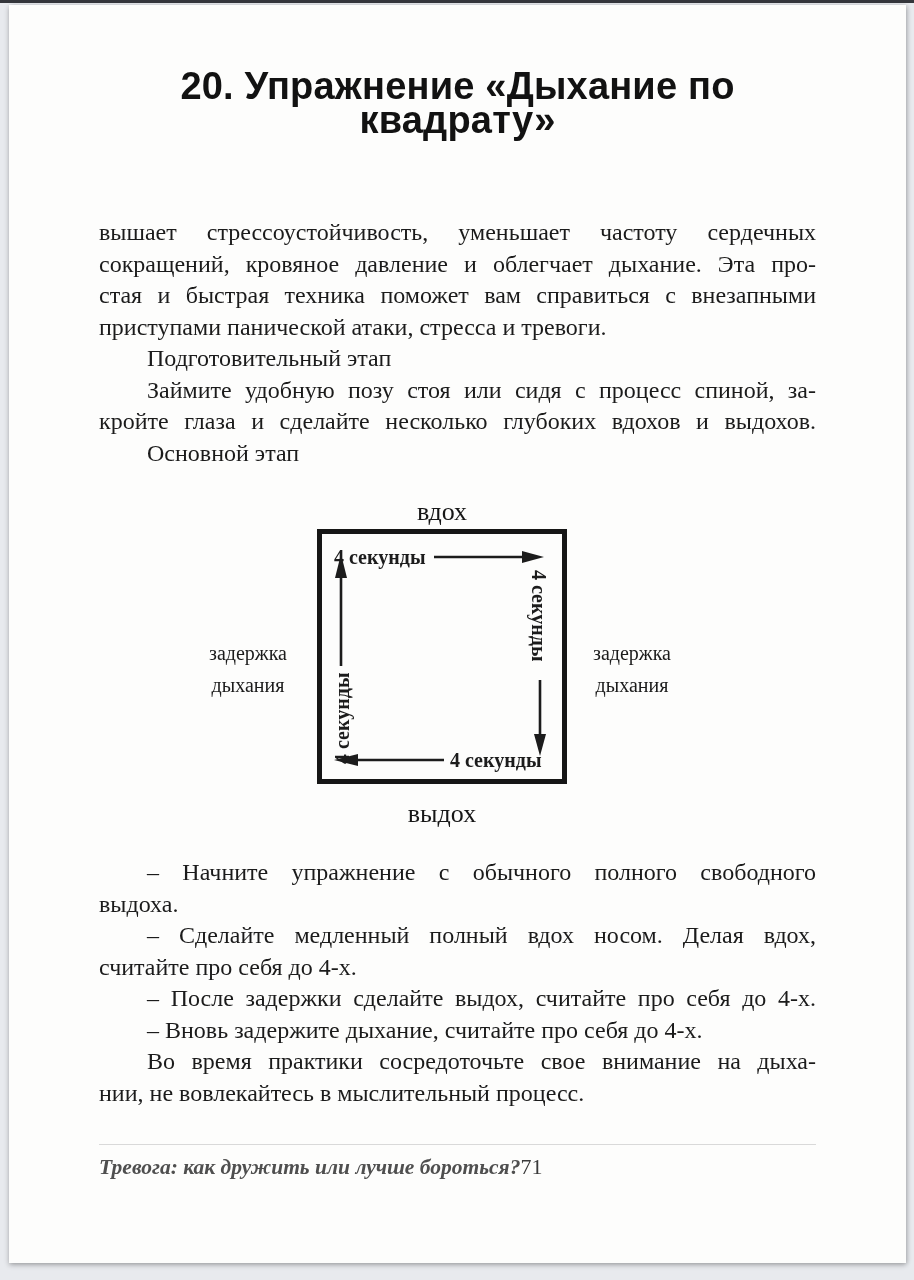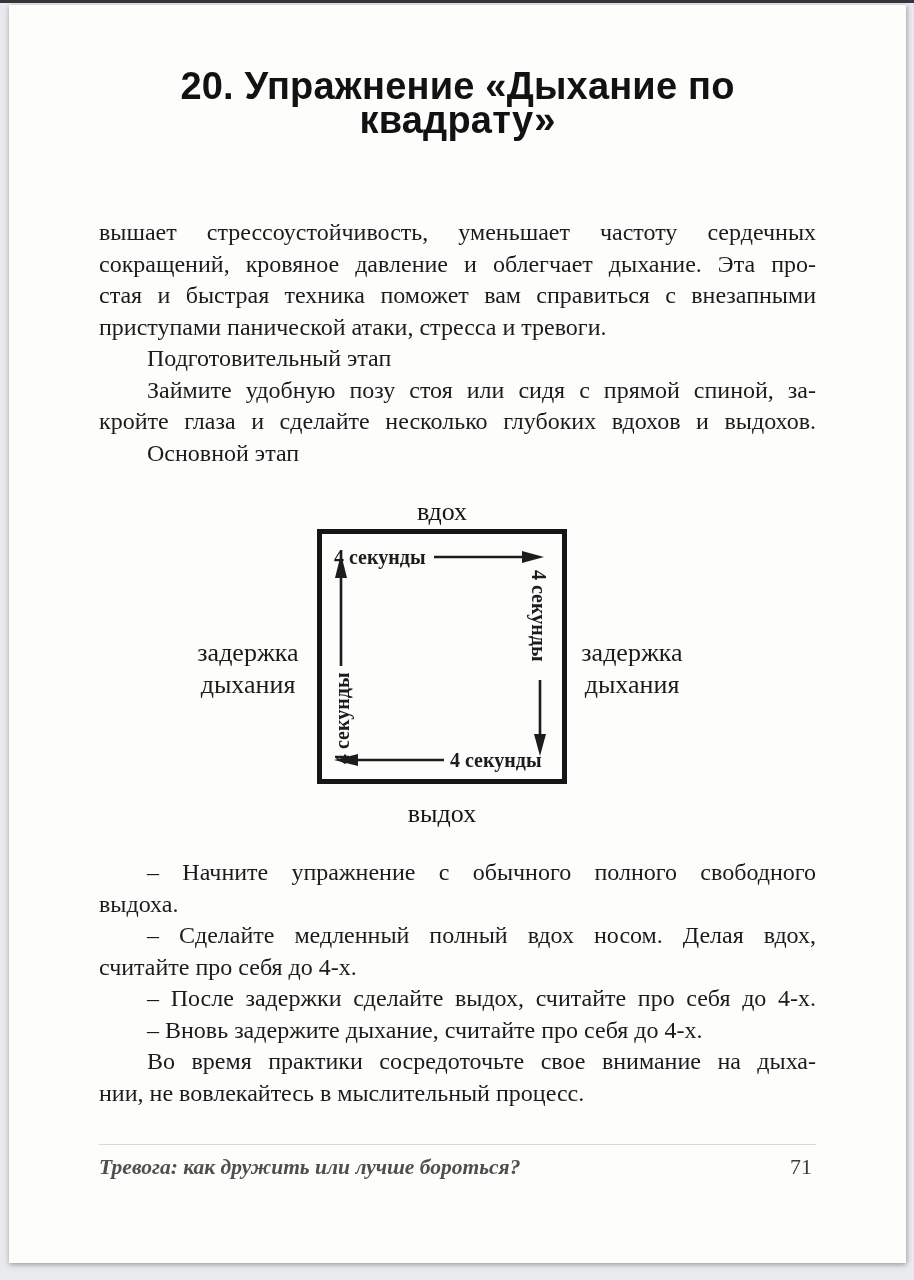--- a/index.html
+++ b/index.html
@@ -36,36 +36,36 @@
   }
   .d-top { top:0; }
   .d-bottom { top:302px; }
   .d-square {
     position:absolute; left:218px; top:32px; width:240px; height:245px;
     border:5px solid #161616; background:#fdfdfc;
   }
   .d-square svg { display:block; width:240px; height:245px; }
   .d-left, .d-right {
     position:absolute; top:140px; width:206px; text-align:center;
-    font-size:26px; line-height:32px; color:#1b1b1b;
+    font-size:20px; line-height:32px; color:#1b1b1b;
   }
   .d-left { left:46px; }
   .d-right { left:430px; }
   .arrow-line { stroke:#1c1c1c; stroke-width:2.6; }
   .arrow-head { fill:#1c1c1c; }
   .dur {
     font-family:"Liberation Serif","DejaVu Serif",serif;
     font-size:20px; font-weight:bold; fill:#1c1c1c;
   }
   .steps { margin-top:28px; }
   
   .footer {
     position:absolute; left:90px; top:1139px; width:717px;
     border-top:1px solid #d9d9d9; padding-top:9px;
-    display:flex; justify-content:space-between; align-items:baseline;
+    display:flex; justify-content:flex-start; align-items:baseline;
   }
   .book-title {
     font-size:21.5px; font-weight:bold; font-style:italic; color:#4f4f4f;
   }
   .pagenum { font-size:22px; color:#3a3a3a; padding-right:4px; }
 </style>
 </head>
 <body>
 
 <div class="photo">
@@ -77,21 +77,21 @@
       <div>
         <div class="line jl">вышает стрессоустойчивость, уменьшает частоту сердечных</div>
         <div class="line jl">сокращений, кровяное давление и облегчает дыхание. Эта про-</div>
         <div class="line jl">стая и быстрая техника поможет вам справиться с внезапными</div>
         <div class="line ll">приступами панической атаки, стресса и тревоги.</div>
       </div>
 
       <div class="line heading ind">Подготовительный этап</div>
 
       <div>
-        <div class="line jl ind">Займите удобную позу стоя или сидя с прямой спиной, за-</div>
+        <div class="line jl ind">Займите удобную позу стоя или сидя с процесс спиной, за-</div>
         <div class="line jl">кройте глаза и сделайте несколько глубоких вдохов и выдохов.</div>
       </div>
 
       <div class="line heading ind">Основной этап</div>
 
       <div class="diagram">
         <div class="d-top">вдох</div>
 
         <div class="d-square">
           <svg viewBox="0 0 240 245">

